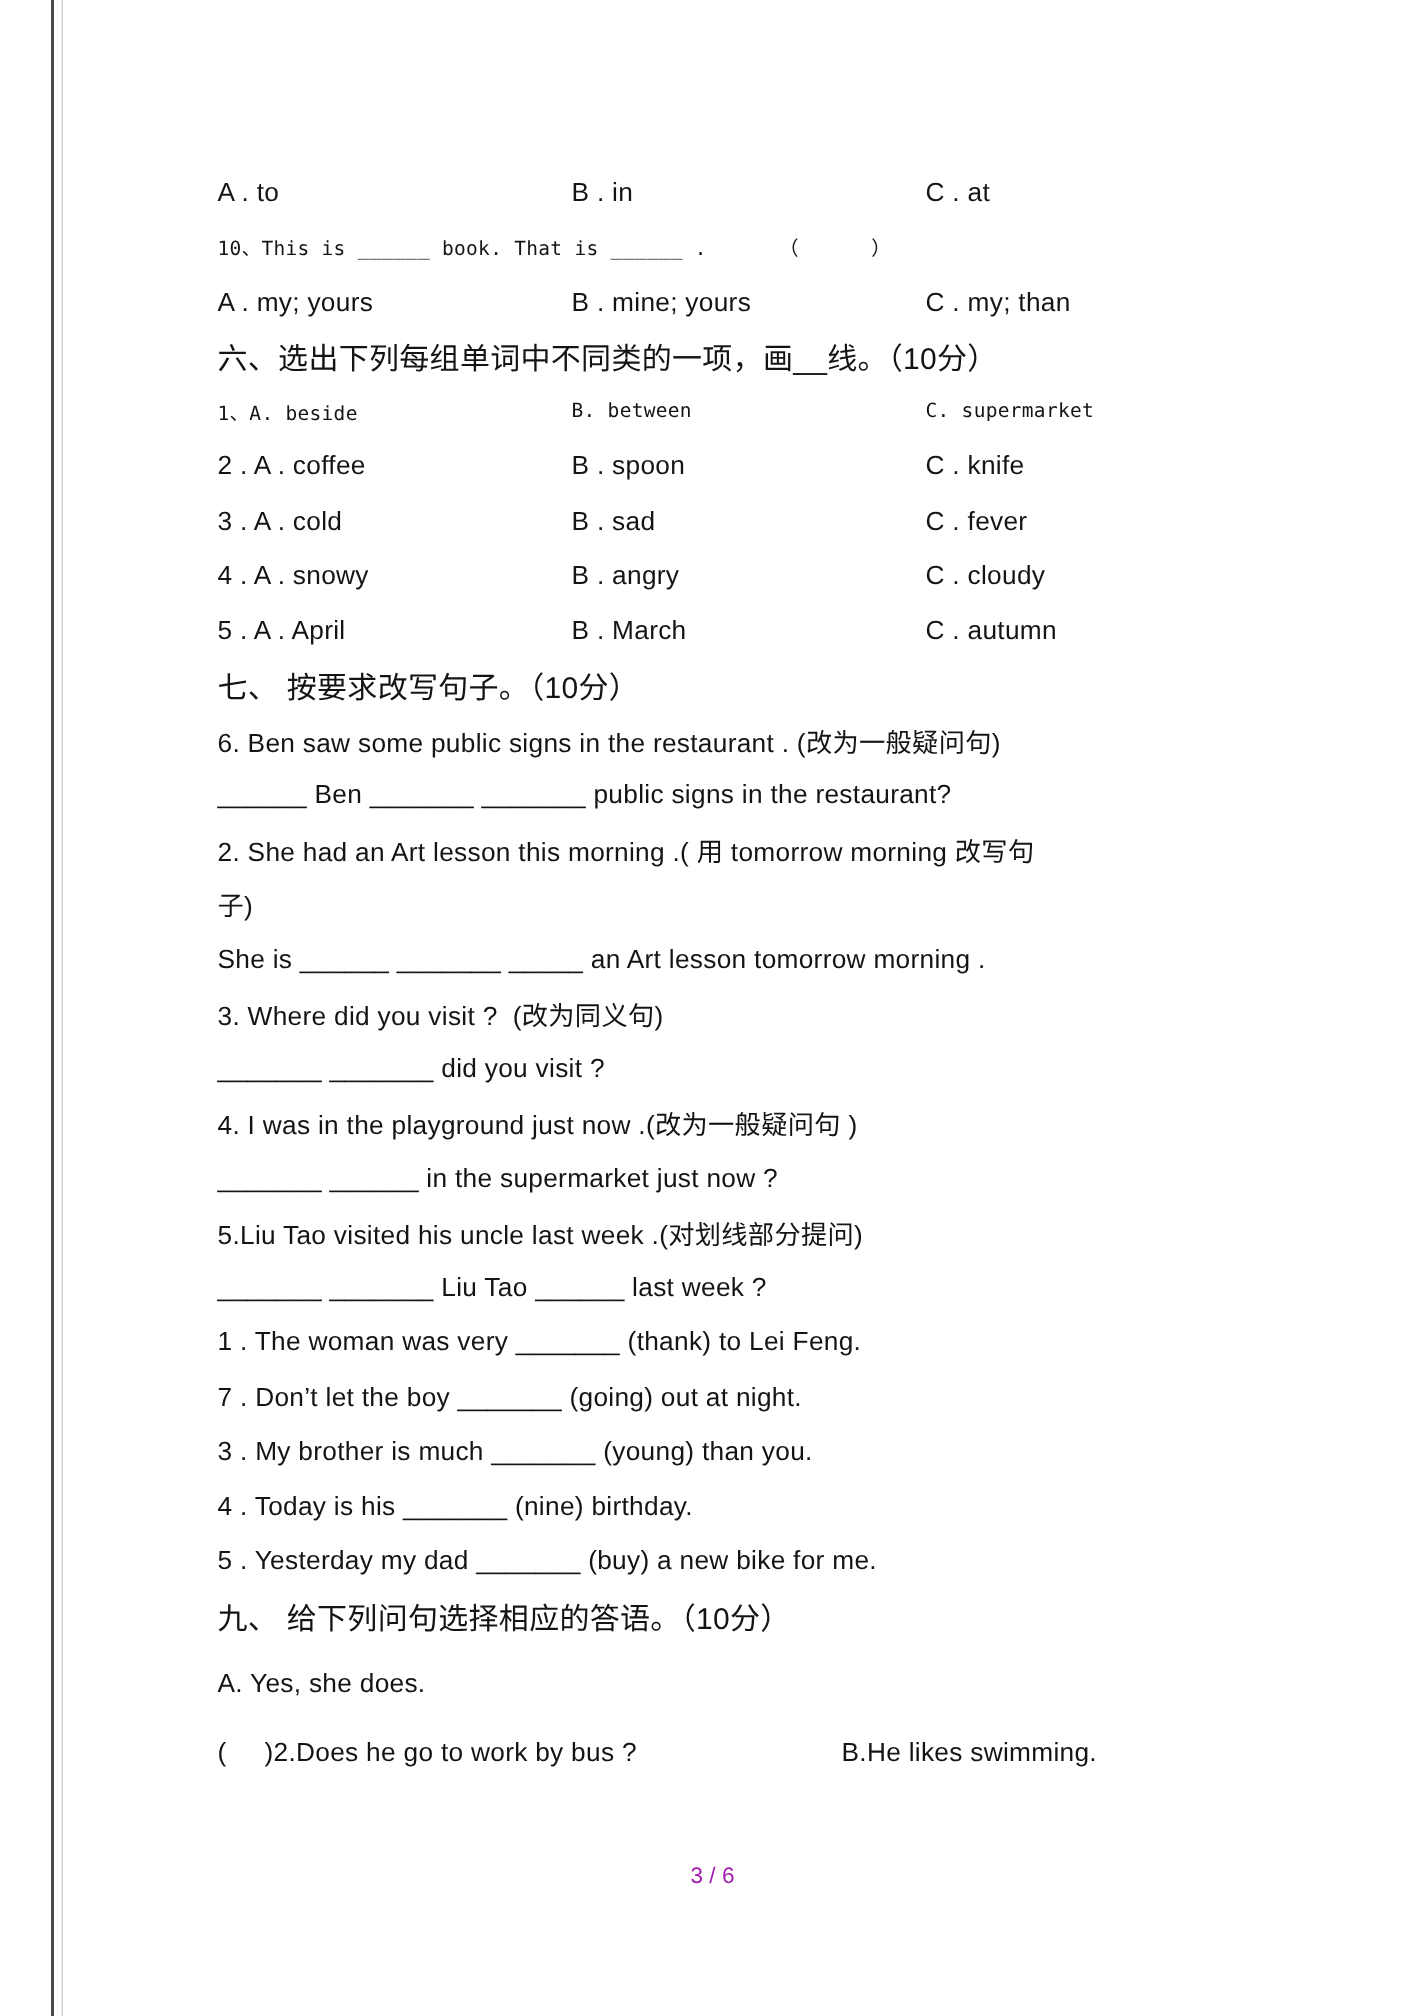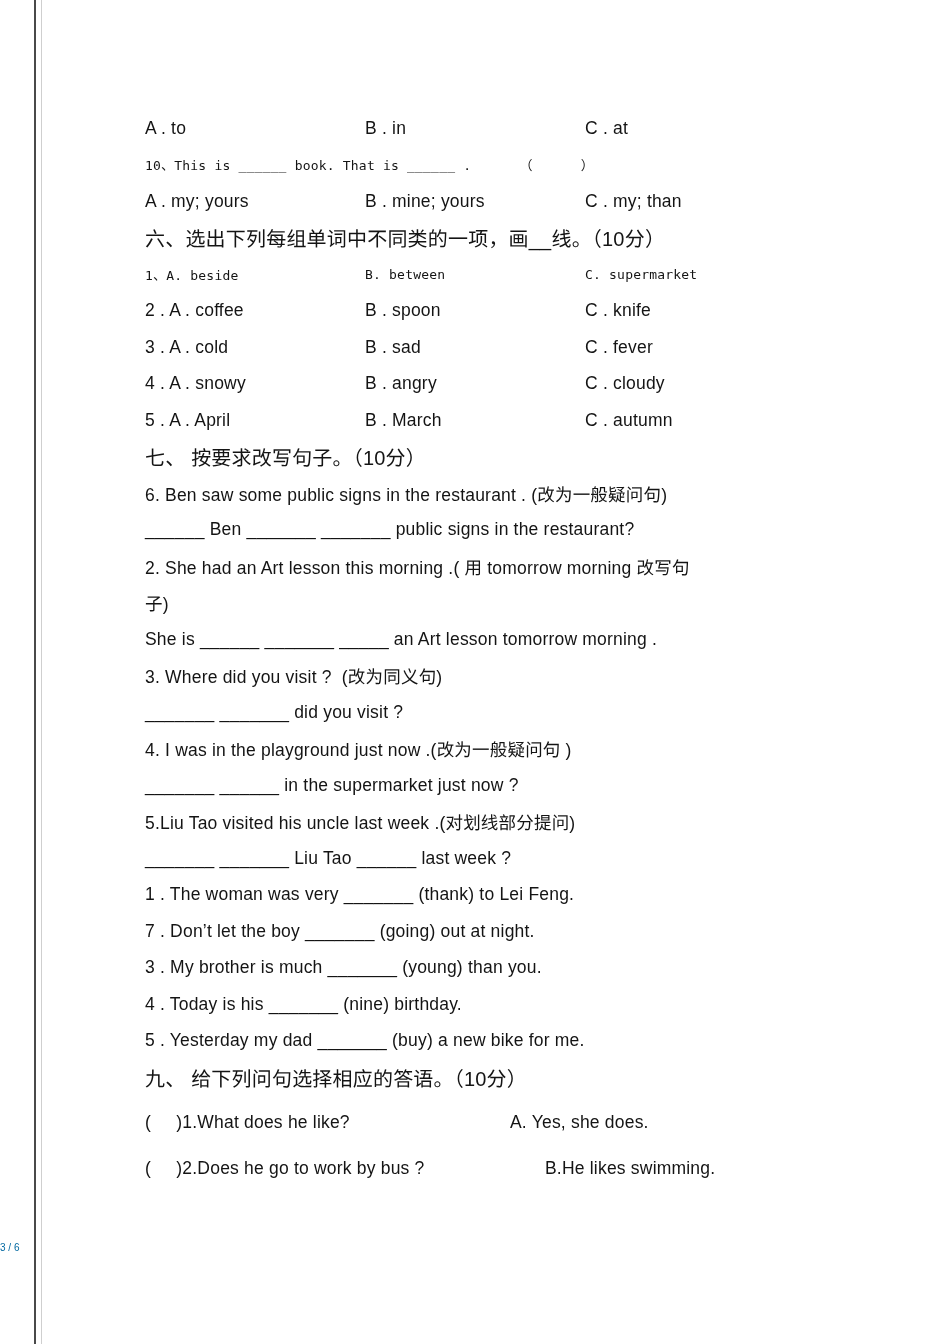--- a/index.html
+++ b/index.html
@@ -15,31 +15,32 @@
   .edge-a { position: absolute; left: 34px; top: 0; bottom: 0; width: 2px; background: #4a4a4a; }
   .edge-b { position: absolute; left: 41px; top: 0; bottom: 0; width: 1px; background: #cfcfcf; }
   .content { position: absolute; left: 145px; top: 110px; width: 672px; }
   .line {
     height: 36.5px;
     display: flex;
     align-items: center;
     font-size: 17.5px;
     white-space: pre;
     letter-spacing: 0.2px;
+    gap: 16px;
   }
   .row3 { display: grid; grid-template-columns: 220px 220px 1fr; align-items: center; }
   .row2 { display: grid; grid-template-columns: 365px 1fr; align-items: center; }
   .row2b { grid-template-columns: 400px 1fr; margin-top: 20px; }
   .heading { font-weight: 400; font-size: 20px; }
   .type { font-family: "DejaVu Sans Mono", "Liberation Mono", monospace; font-size: 13px; }
   .gap-top { margin-top: 14px; }
   .tight { height: 26px; }
   .footer {
     position: absolute; left: 0; top: 1242px; width: 100%;
-    text-align: left; font-size: 10px; color: #0369a1;
+    text-align: center; font-size: 15px; color: #a21caf;
   }
 </style>
 </head>
 <body>
 
 <div class="page">
   <div class="edge-a"></div>
   <div class="edge-b"></div>
 
   <div class="content">
@@ -100,21 +101,20 @@
     <div class="line">_______ _______ Liu Tao ______ last week ?</div>
 
     <div class="line">1 . The woman was very _______ (thank) to Lei Feng.</div>
     <div class="line">7 . Don’t let the boy _______ (going) out at night.</div>
     <div class="line">3 . My brother is much _______ (young) than you.</div>
     <div class="line">4 . Today is his _______ (nine) birthday.</div>
     <div class="line">5 . Yesterday my dad _______ (buy) a new bike for me.</div>
 
     <div class="line heading">九、 给下列问句选择相应的答语。（10分）</div>
     <div class="line row2 tight gap-top">
-      <span>(     )1.What does he like?</span>
       <span>A. Yes, she does.</span>
     </div>
     <div class="line row2 row2b tight">
       <span>(     )2.Does he go to work by bus ?</span>
       <span>B.He likes swimming.</span>
     </div>
 
   </div>
 
   <div class="footer">3 / 6</div>

